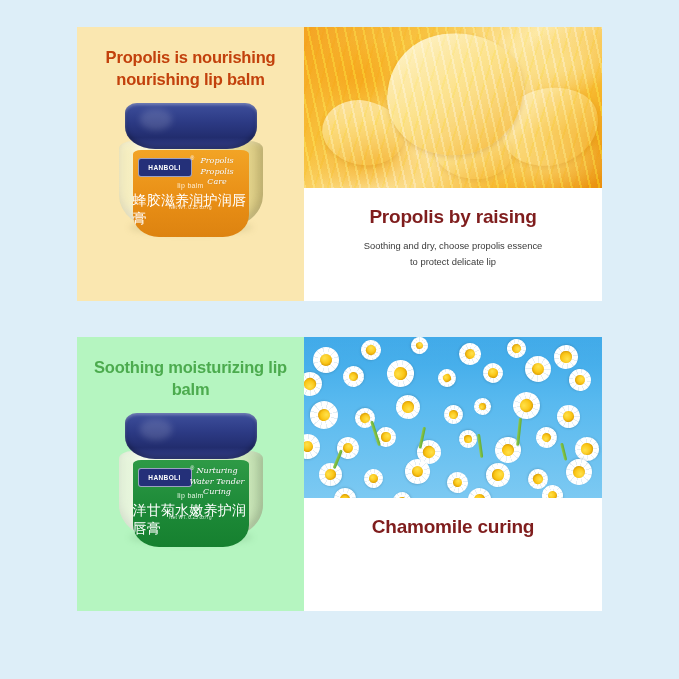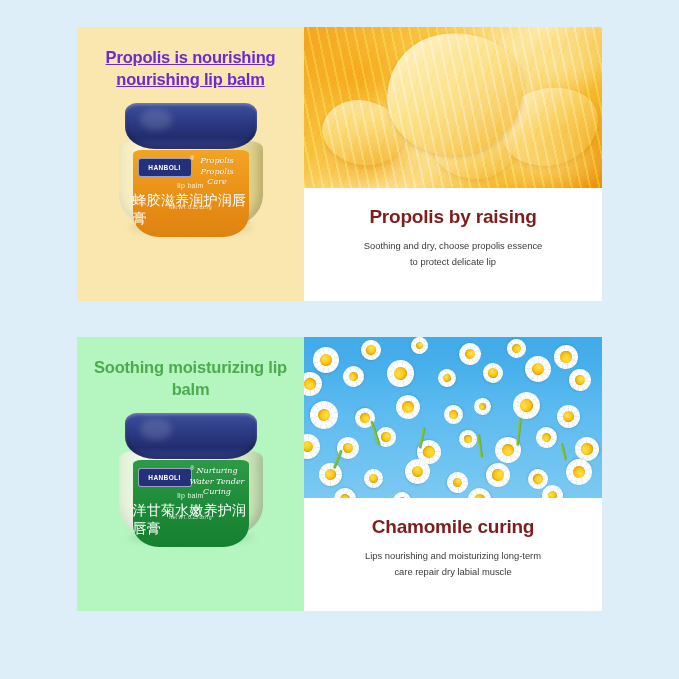--- a/index.html
+++ b/index.html
@@ -47,21 +47,21 @@
 
   .product-heading {
     margin-top: 20px;
     width: 206px;
     text-align: center;
     font-size: 16.5px;
     font-weight: 700;
     line-height: 1.33;
     letter-spacing: -0.2px;
   }
-  .tone-propolis  .product-heading { color: #6d28d9; text-decoration: underline; }
+  .tone-propolis  .product-heading { color: #c2410c; }
   .tone-chamomile .product-heading { color: #4cab4e; }
 
   
   .jar {
     position: relative;
     width: 152px;
     height: 132px;
     margin-top: 12px;
   }
   .jar-shadow {
@@ -561,21 +561,17 @@
             <div class="stem" style="left:40%;top:56%;width:3px;height:22px;transform:rotate(12deg);"></div>
             <div class="stem" style="left:58%;top:60%;width:3px;height:24px;transform:rotate(-8deg);"></div>
             <div class="stem" style="left:12%;top:70%;width:3px;height:20px;transform:rotate(22deg);"></div>
             <div class="stem" style="left:72%;top:50%;width:3px;height:28px;transform:rotate(6deg);"></div>
             <div class="stem" style="left:86%;top:66%;width:3px;height:18px;transform:rotate(-14deg);"></div>
           </div>
         <div class="photo-fade"></div>
       </div>
       <div class="caption">
         <div class="caption-title">Chamomile curing</div>
-        <div class="caption-body">
-          <div>Lips nourishing and moisturizing long-term</div>
-          <div>care repair dry labial muscle</div>
-        </div>
       </div>
     </div>
   </section>
 
 </div>
 
 </body></html>

